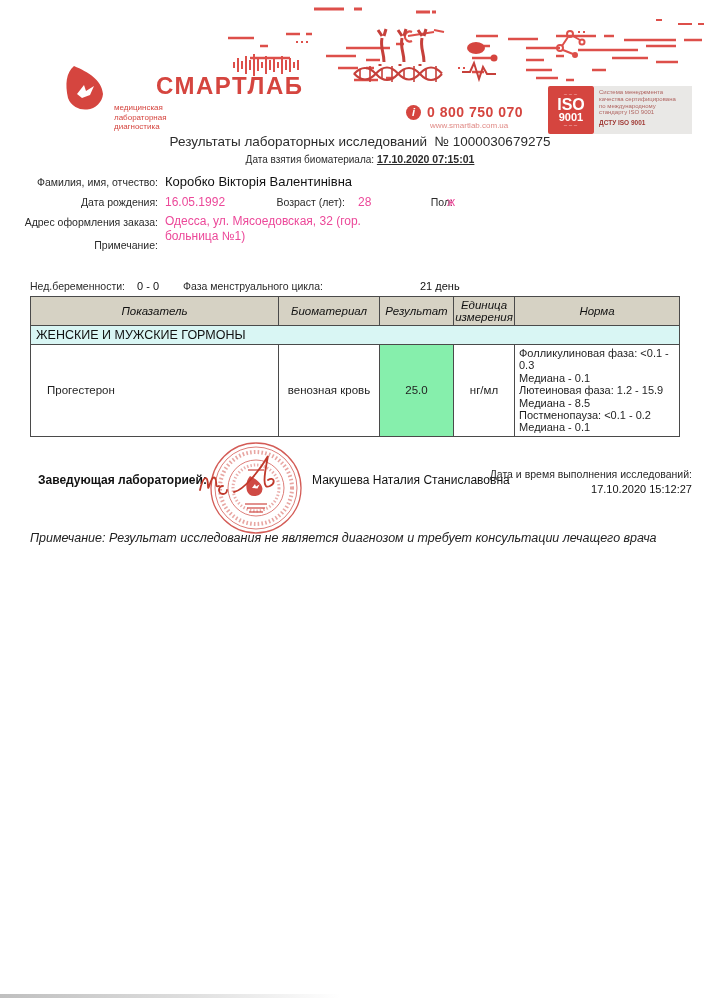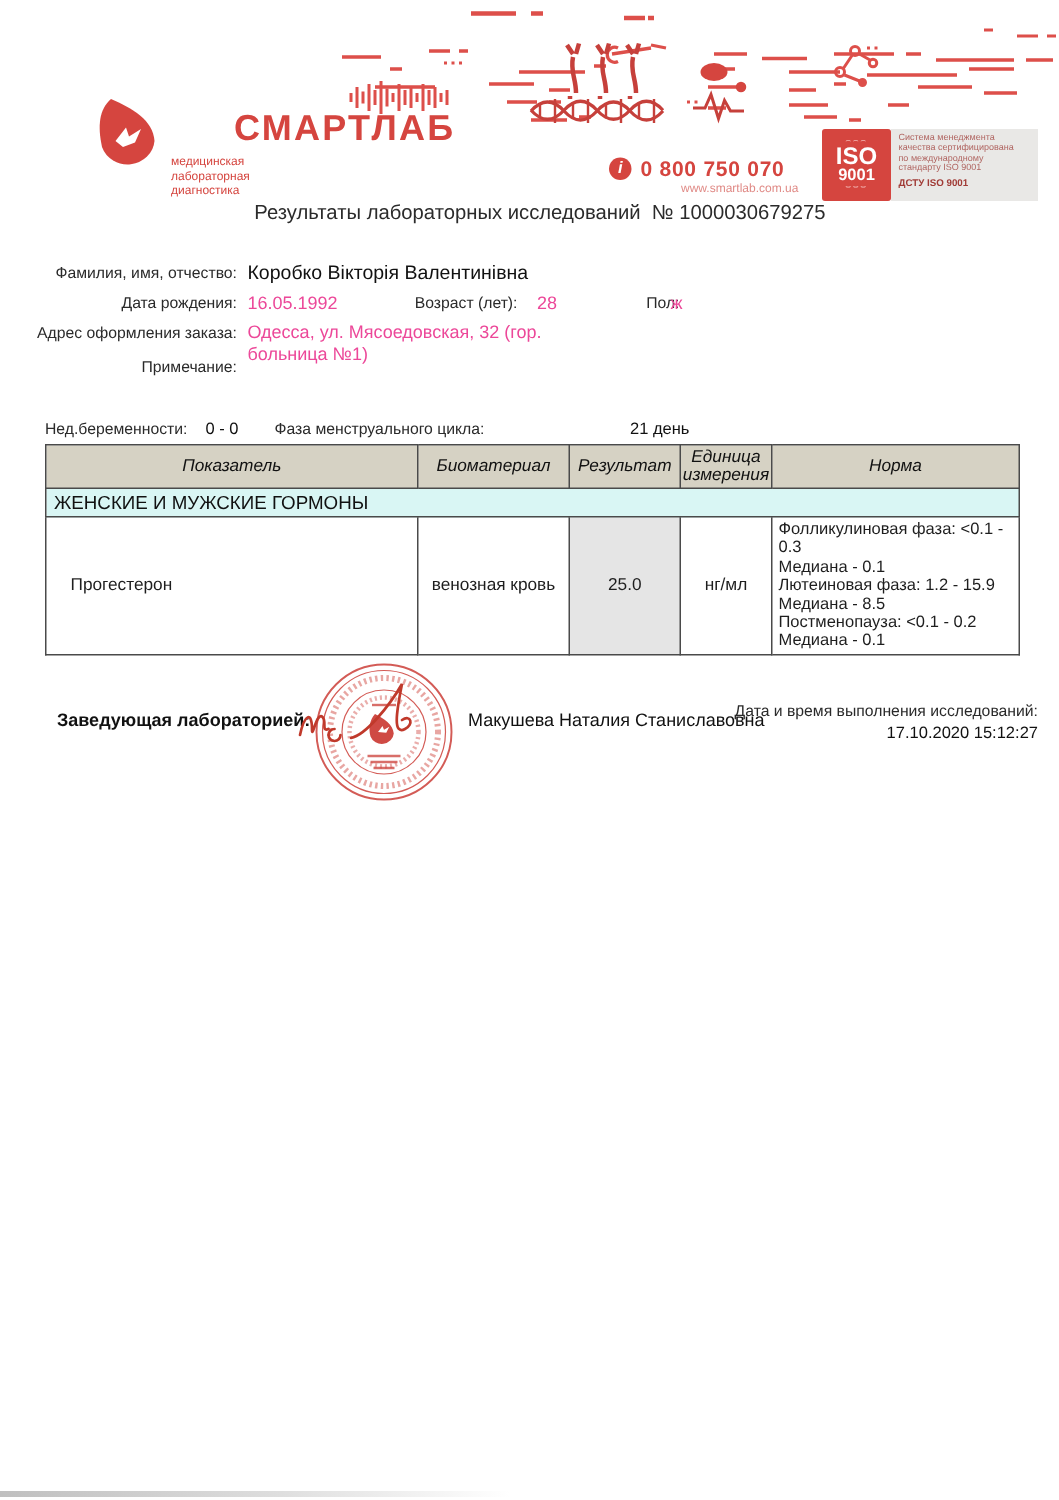--- a/index.html
+++ b/index.html
@@ -116,41 +116,45 @@
   </svg>
   <div class="abs logo-word" style="left:112px;top:72px;">СМАРТЛАБ</div>
   <div class="abs tagline" style="left:114px;top:103px;">
     <div>медицинская</div>
     <div>лабораторная</div>
     <div>диагностика</div>
   </div>
 
   <span class="abs info-dot" style="left:406px;top:105px;">i</span>
   <div class="abs phone-num" style="left:427px;top:104px;">0 800 750 070</div>
-  <div class="abs site" style="left:454px;top:120px;">www.smartlab.com.ua</div>
+  <div class="abs site" style="left:430px;top:120px;">www.smartlab.com.ua</div>
 
   <div class="abs" style="left:548px;top:86px;display:flex;">
     <div class="iso-square">
       <div class="iso-laurel">⌢⌢⌢</div>
       <div class="iso-big">ISO</div>
       <div class="iso-small">9001</div>
       <div class="iso-laurel">⌣⌣⌣</div>
     </div>
     <div class="iso-panel">
       <div class="iso-line">Система менеджмента</div>
       <div class="iso-line">качества сертифицирована</div>
       <div class="iso-line">по международному</div>
       <div class="iso-line">стандарту ISO 9001</div>
       <div class="iso-dstu">ДСТУ ISO 9001</div>
     </div>
   </div>
 
   <div class="abs doc-title" style="left:100px;top:134px;width:520px;">
     <span>Результаты лабораторных исследований</span>&nbsp;
     <span>№ 1000030679275</span>
+  </div>
+  <div class="abs sample-line" style="left:100px;top:153px;width:520px;">
+    <span>Дата взятия биоматериала:</span>
+    <span class="val">17.10.2020 07:15:01</span>
   </div>
 
   <div class="abs flabel" style="top:176px;">Фамилия, имя, отчество:</div>
   <div class="abs fval-big" style="left:165px;top:174px;">Коробко Вікторія Валентинівна</div>
 
   <div class="abs flabel" style="top:196px;">Дата рождения:</div>
   <div class="abs fval" style="left:165px;top:195px;">16.05.1992</div>
   <div class="abs flabel" style="left:197px;width:148px;top:196px;">Возраст (лет):</div>
   <div class="abs fval" style="left:358px;top:195px;">28</div>
   <div class="abs flabel" style="left:305px;width:148px;top:196px;">Пол:</div>
@@ -185,21 +189,21 @@
         <th>Норма</th>
       </tr>
     </thead>
     <tbody>
       <tr>
         <td class="section-td" colspan="5">ЖЕНСКИЕ И МУЖСКИЕ ГОРМОНЫ</td>
       </tr>
       <tr class="row-h">
         <td class="cell-ind">Прогестерон</td>
         <td class="cell-bio">венозная кровь</td>
-        <td class="cell-res" style="background:#e5e5e5;">25.0</td>
+        <td class="cell-res" style="background:#86efac;">25.0</td>
         <td class="cell-unit">нг/мл</td>
         <td class="cell-norm">
           <div>Фолликулиновая фаза: &lt;0.1 - 0.3</div>
           <div>Медиана - 0.1</div>
           <div>Лютеиновая фаза: 1.2 - 15.9</div>
           <div>Медиана - 8.5</div>
           <div>Постменопауза: &lt;0.1 - 0.2</div>
           <div>Медиана - 0.1</div>
         </td>
       </tr>
@@ -232,15 +236,16 @@
       <path d="M27,38 a4,4 0 1 0 4,4"></path>
       <path d="M38,44 c10,-2 26,-22 34,-36 c-4,20 -6,34 2,30 c6,-3 4,-10 -2,-6"></path>
     </g>
   </svg>
 
   <div class="abs sig-name" style="left:312px;top:473px;">Макушева Наталия Станиславовна</div>
 
   <div class="abs done-label" style="left:440px;top:468px;width:252px;">Дата и время выполнения исследований:</div>
   <div class="abs done-val" style="left:440px;top:483px;width:252px;">17.10.2020 15:12:27</div>
 
+  <div class="abs disclaimer" style="left:30px;top:531px;width:650px;">Примечание: Результат исследования не является диагнозом и требует консультации лечащего врача</div>
 
   <div class="abs bottom-strip"></div>
 </div>
 
 </body></html>

